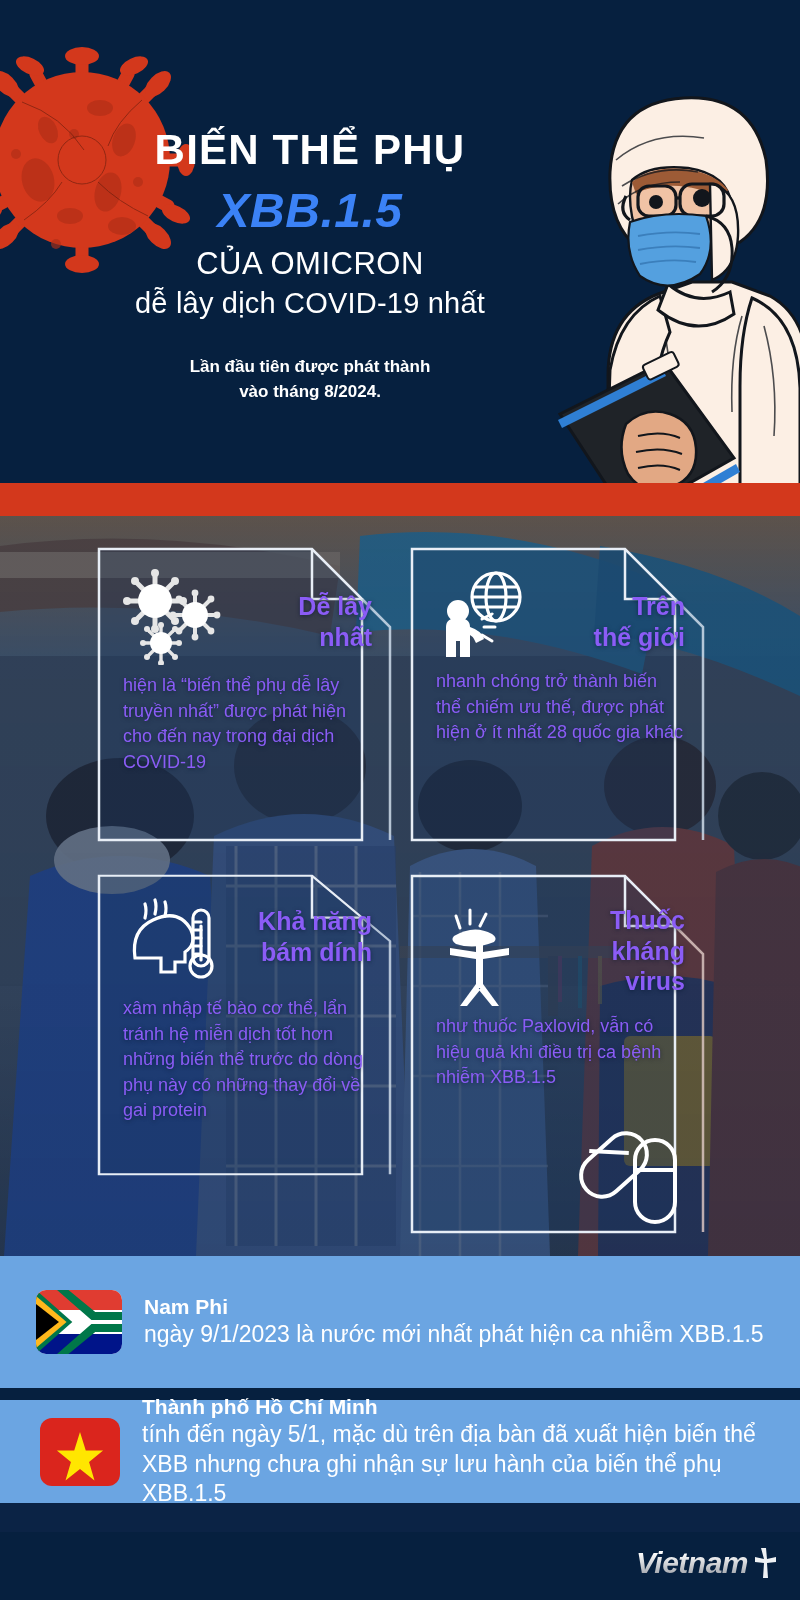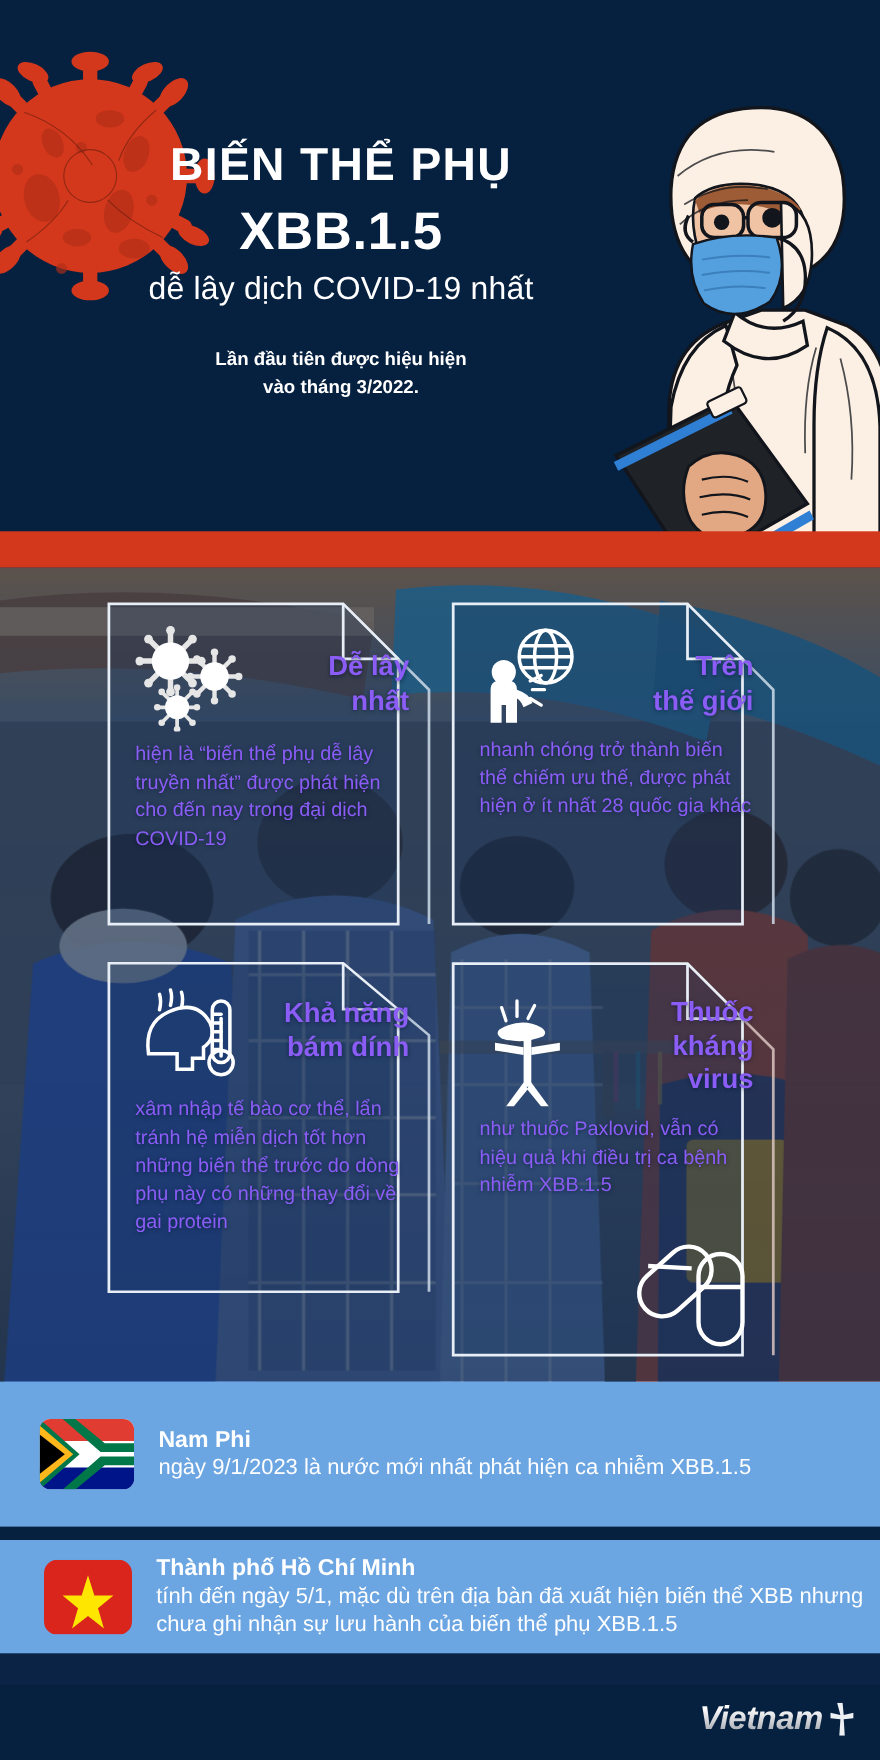--- a/index.html
+++ b/index.html
@@ -18,21 +18,21 @@
   .virus-wrap svg{width:100%;height:100%;display:block;}
 
   
   .doctor-wrap{position:absolute;left:556px;top:76px;width:252px;height:430px;}
   .doctor-wrap svg{width:100%;height:100%;display:block;}
 
   .orange-band{position:absolute;left:0;top:483px;width:800px;height:33px;background:#d3381c;}
 
   .hdr-text{position:absolute;left:0;top:128px;width:620px;text-align:center;z-index:4;}
   .t1{font-size:42px;font-weight:bold;color:#fff;letter-spacing:1.2px;line-height:1.05;margin:0 0 14px 0;}
-  .t2{font-size:48px;font-weight:bold;color:#ffffff;letter-spacing:0.5px;line-height:1.05;margin:0 0 10px 0;}
+  .t2{font-size:48px;font-weight:bold;color:#3b82f6;letter-spacing:0.5px;line-height:1.05;margin:0 0 10px 0;font-style:italic;}
   .t3{font-size:31px;font-weight:400;color:#fff;letter-spacing:0.5px;line-height:1.15;margin:0 0 4px 0;}
   .t4{font-size:29px;font-weight:400;color:#fff;letter-spacing:0.2px;line-height:1.2;margin:0;}
   .t5{font-size:17px;font-weight:bold;color:#fff;line-height:1.45;margin:34px 0 0 0;}
 
   
   .photo{position:absolute;left:0;top:516px;width:800px;height:740px;overflow:hidden;}
   .photo-bg{position:absolute;inset:0;}
   .photo-bg svg{width:100%;height:100%;display:block;}
   .photo-tint{position:absolute;inset:0;background:linear-gradient(180deg,rgba(16,42,80,.22),rgba(16,42,80,.34));}
 
@@ -66,21 +66,21 @@
   .band{position:absolute;left:0;width:800px;background:#6ba5e2;display:flex;align-items:center;}
   #band-sa{top:1256px;height:132px;}
   #band-hcm{top:1400px;height:103px;}
   .band-sep{position:absolute;left:0;width:800px;height:12px;background:#06203f;}
   #sep1{top:1388px;}
   .flag{flex:0 0 auto;margin-left:36px;width:86px;height:64px;border-radius:10px;overflow:hidden;}
   #band-hcm .flag{width:80px;height:68px;border-radius:12px;margin-left:40px;}
   .flag svg{width:100%;height:100%;display:block;}
   .band-text{margin-left:22px;color:#fff;}
   .band-title{font-size:21px;font-weight:bold;line-height:1.2;margin-bottom:1px;}
-  .band-desc{font-size:20px;font-weight:400;line-height:1.28;}
+  .band-desc{font-size:23px;font-weight:400;line-height:1.28;}
 
   .footer{position:absolute;left:0;top:1532px;width:800px;height:80px;background:#06203f;}
   .logo{position:absolute;right:24px;top:14px;display:flex;align-items:center;}
   .logo-text{font-size:30px;font-weight:bold;font-style:italic;letter-spacing:-.5px;
     background:linear-gradient(180deg,#ffffff 20%,#b9bcc2 70%,#8e9197 100%);
     -webkit-background-clip:text;background-clip:text;color:transparent;}
   .logo-plus{margin-left:2px;width:26px;height:30px;}
   .logo-plus svg{width:100%;height:100%;display:block;}
 </style>
 </head>
@@ -204,24 +204,25 @@
               <path d="M80 46 q26 -6 46 2"></path>
               <path d="M82 62 q24 -6 42 2"></path>
           </g>
         </g>
       </svg>
     </div>
 
     <div class="hdr-text">
       <p class="t1">BIẾN THỂ PHỤ</p>
       <p class="t2">XBB.1.5</p>
+      <p class="t3">CỦA OMICRON</p>
       <p class="t4">dễ lây dịch COVID-19 nhất</p>
       <p class="t5">
-        <span>Lần đầu tiên được hiệu hiện</span><br>
-        <span>vào tháng 3/2022.</span>
+        <span>Lần đầu tiên được phát thành</span><br>
+        <span>vào tháng 8/2024.</span>
       </p>
     </div>
   </div>
 
   <div class="orange-band"></div>
 
   <div class="photo">
     <div class="photo-bg">
       <svg viewBox="0 0 800 740" preserveAspectRatio="none">
         <defs>

